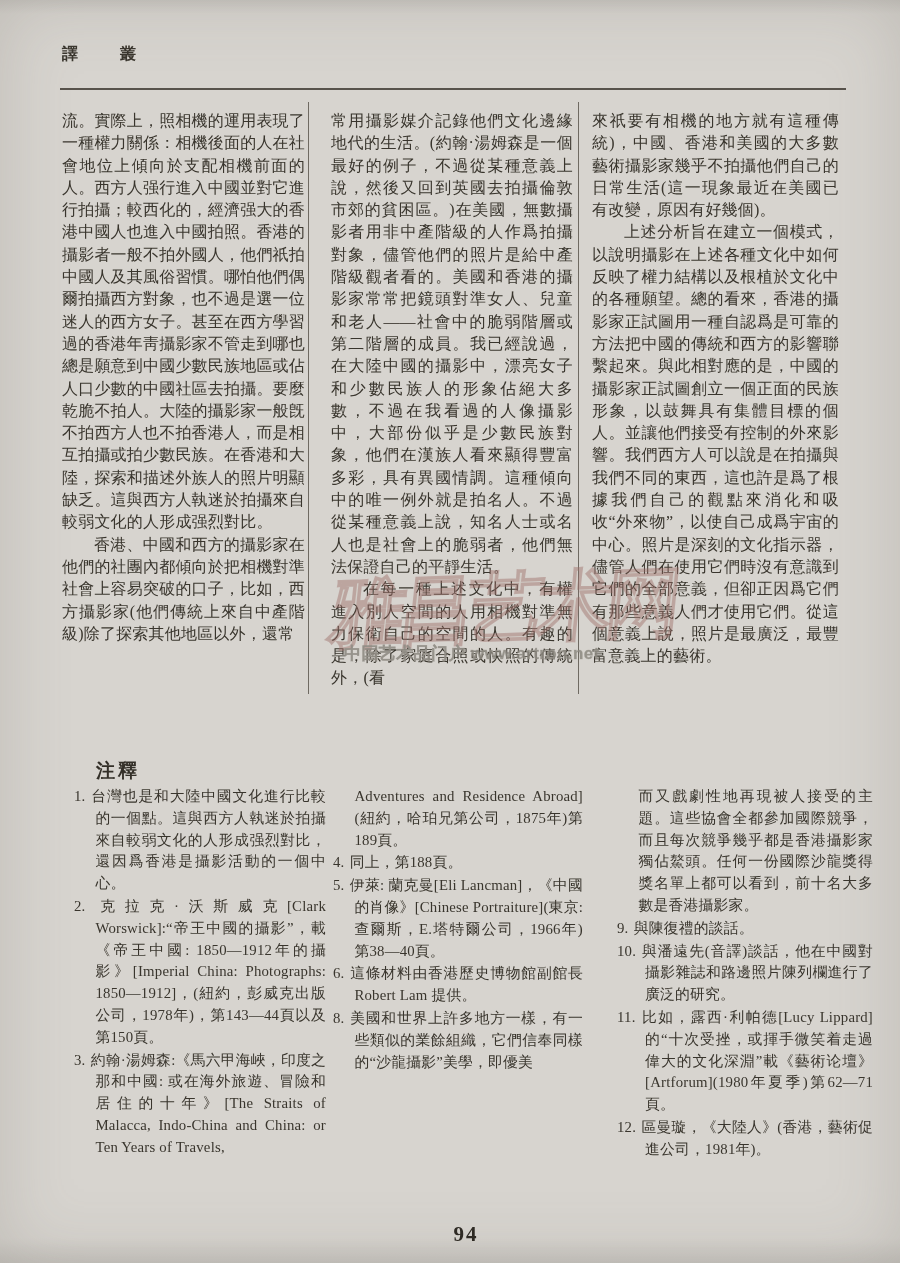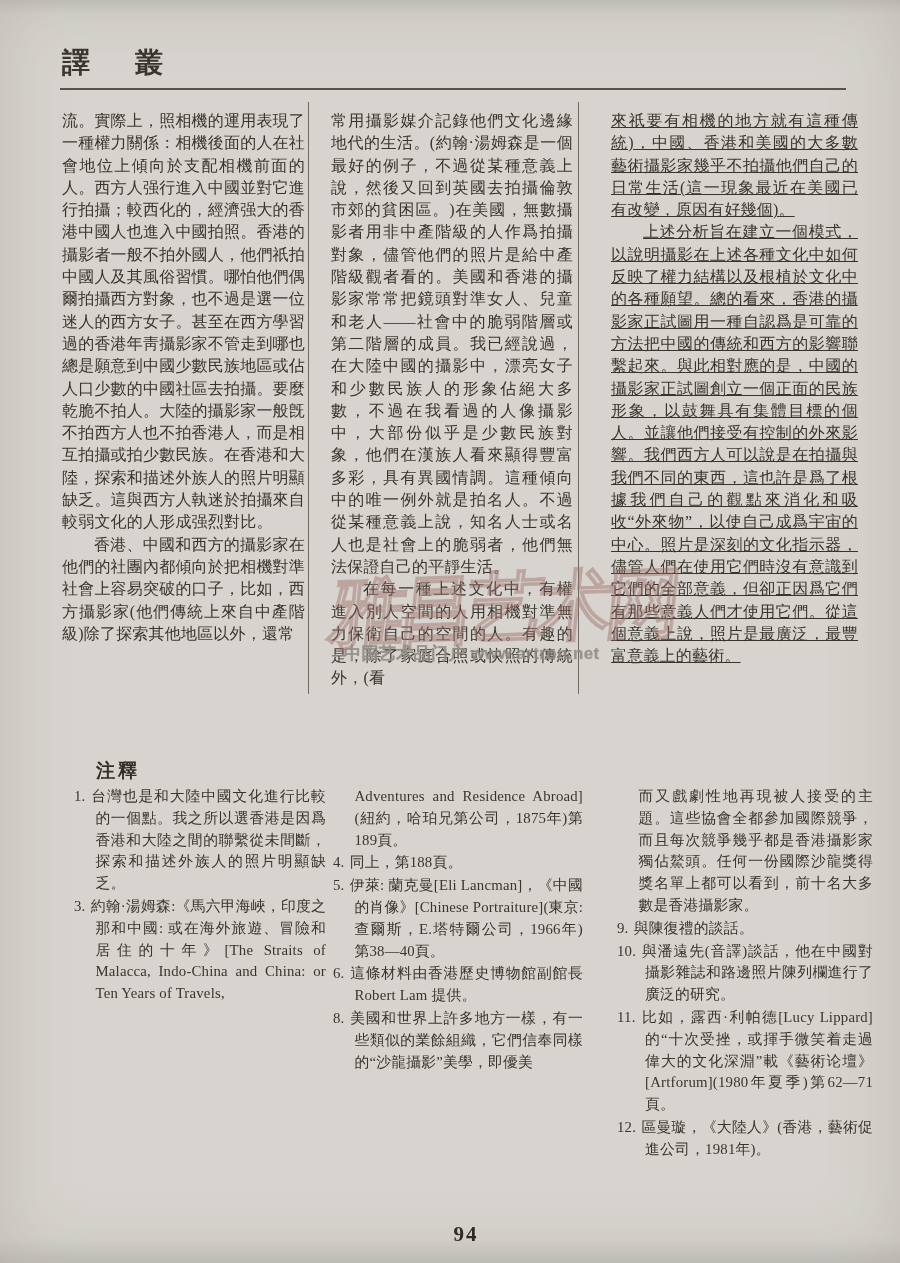--- a/index.html
+++ b/index.html
@@ -9,33 +9,33 @@
     background:#d7d4cf;
     background-image:
       linear-gradient(180deg, #c9c6c1 0px, #d7d4cf 14px, #d7d4cf 1238px, #c8c5c0 1263px),
       radial-gradient(ellipse at 50% 45%, rgba(255,255,255,0.18), rgba(0,0,0,0.06));
     box-shadow:inset 0 0 70px rgba(110,104,96,0.22);
     color:#39352d;
   }
   
   .journal-title{
     position:absolute;left:62px;top:44px;
-    font-size:28px;font-weight:700;letter-spacing:19px;color:#3a362e;
+    font-size:16px;font-weight:700;letter-spacing:19px;color:#3a362e;
   }
   .header-rule{
     position:absolute;left:60px;top:88px;width:786px;height:2px;
     background:#57524b;
   }
   
   .col{position:absolute;top:110px;text-align:justify;}
   .col p{margin:0;font-size:16px;line-height:22.3px;letter-spacing:0.2px;}
   .col p.ind{text-indent:2em;}
   .col1{left:62px;width:243px;}
   .col2{left:331px;width:242px;}
-  .col3{left:611px;width:247px;text-decoration:underline;}
+  .col3{left:592px;width:247px;}
   .vrule{position:absolute;top:102px;width:1px;height:592px;background:#6f6a62;}
   .vrule1{left:308px;}
   .vrule2{left:578px;}
   
   .watermark-logo{
     position:absolute;left:330px;top:568px;width:340px;z-index:3;
     font-size:76px;line-height:80px;white-space:nowrap;font-weight:700;
     letter-spacing:-7px;
     transform:rotate(-2deg) skewX(-8deg);
     color:rgba(158,110,104,0.07);
@@ -98,21 +98,22 @@
     <p>來祇要有相機的地方就有這種傳統)，中國、香港和美國的大多數藝術攝影家幾乎不拍攝他們自己的日常生活(這一現象最近在美國已有改變，原因有好幾個)。</p>
     <p class="ind">上述分析旨在建立一個模式，以說明攝影在上述各種文化中如何反映了權力結構以及根植於文化中的各種願望。總的看來，香港的攝影家正試圖用一種自認爲是可靠的方法把中國的傳統和西方的影響聯繫起來。與此相對應的是，中國的攝影家正試圖創立一個正面的民族形象，以鼓舞具有集體目標的個人。並讓他們接受有控制的外來影響。我們西方人可以說是在拍攝與我們不同的東西，這也許是爲了根據我們自己的觀點來消化和吸收“外來物”，以使自己成爲宇宙的中心。照片是深刻的文化指示器，儘管人們在使用它們時沒有意識到它們的全部意義，但卻正因爲它們有那些意義人們才使用它們。從這個意義上說，照片是最廣泛，最豐富意義上的藝術。</p>
   </div>
 
   <div class="watermark-logo">雅昌艺术网</div>
   <div class="watermark-caption">中国艺术品门户 www.artron.net</div>
 
   <div class="notes-heading">注釋</div>
 
   <div class="ncol ncol1">
-    <div class="note"><span class="nnum">1.</span><span>台灣也是和大陸中國文化進行比較的一個點。我之所以選香港是因爲香港和大陸之間的聯繫從未間斷，探索和描述外族人的照片明顯缺乏。</span></div>
+    <div class="note"><span class="nnum">1.</span><span>台灣也是和大陸中國文化進行比較的一個點。這與西方人執迷於拍攝來自較弱文化的人形成强烈對比，還因爲香港是攝影活動的一個中心。</span></div>
+    <div class="note"><span class="nnum">2.</span><span>克拉克·沃斯威克[Clark Worswick]:“帝王中國的攝影”，載《帝王中國: 1850—1912年的攝影》[Imperial China: Photographs: 1850—1912]，(紐約，彭威克出版公司，1978年)，第143—44頁以及第150頁。</span></div>
     <div class="note"><span class="nnum">3.</span><span>約翰·湯姆森:《馬六甲海峽，印度之那和中國: 或在海外旅遊、冒險和居住的十年》[The Straits of Malacca, Indo-China and China: or Ten Years of Travels,</span></div>
   </div>
 
   <div class="ncol ncol2">
     <div class="note cont"><span>Adventures and Residence Abroad](紐約，哈珀兄第公司，1875年)第189頁。</span></div>
     <div class="note"><span class="nnum">4.</span><span>同上，第188頁。</span></div>
     <div class="note"><span class="nnum">5.</span><span>伊萊: 蘭克曼[Eli Lancman]，《中國的肖像》[Chinese Portraiture](東京: 查爾斯，E.塔特爾公司，1966年)第38—40頁。</span></div>
     <div class="note"><span class="nnum">6.</span><span>這條材料由香港歷史博物館副館長 Robert Lam 提供。</span></div>
     <div class="note"><span class="nnum">8.</span><span>美國和世界上許多地方一樣，有一些類似的業餘組織，它們信奉同樣的“沙龍攝影”美學，即優美</span></div>
   </div>

